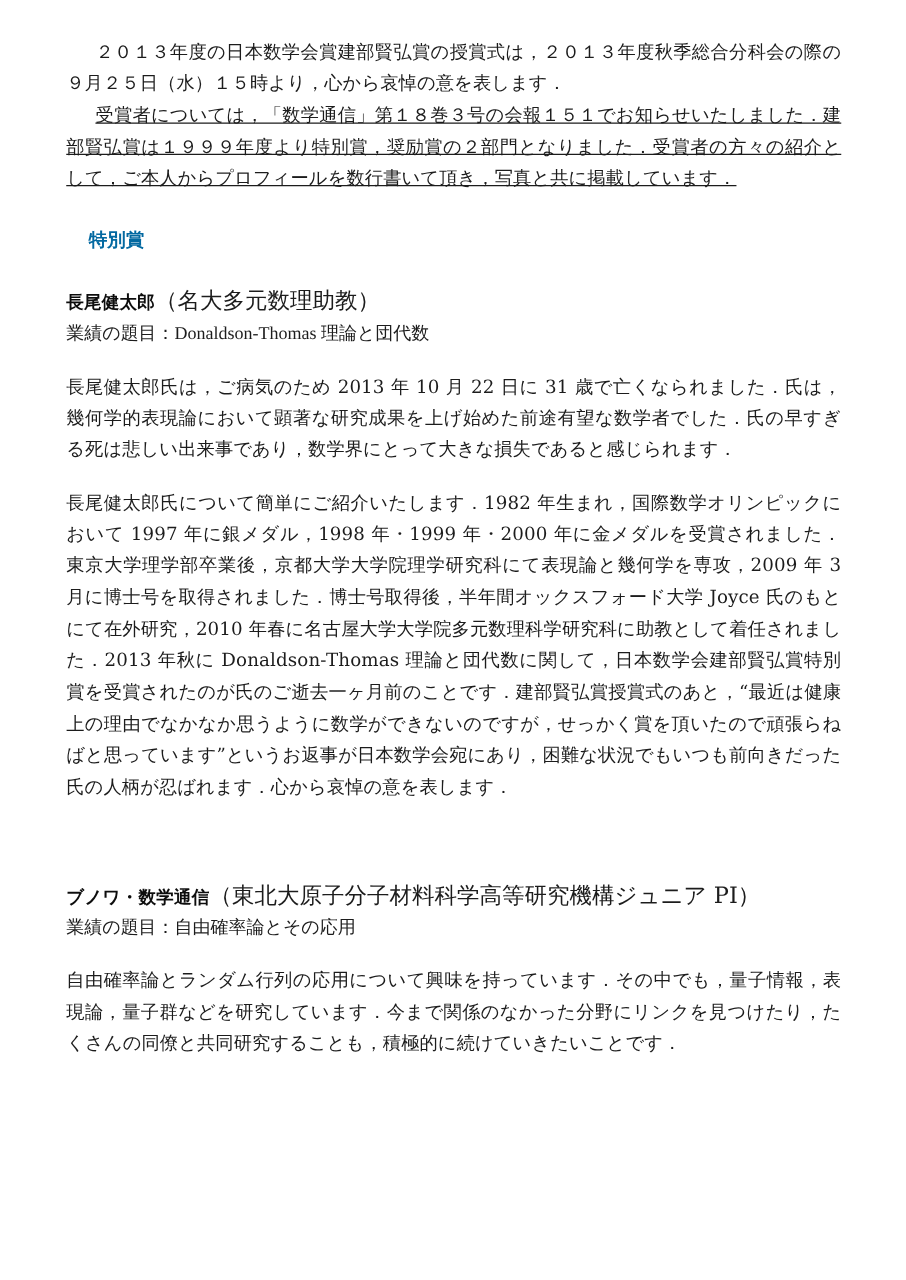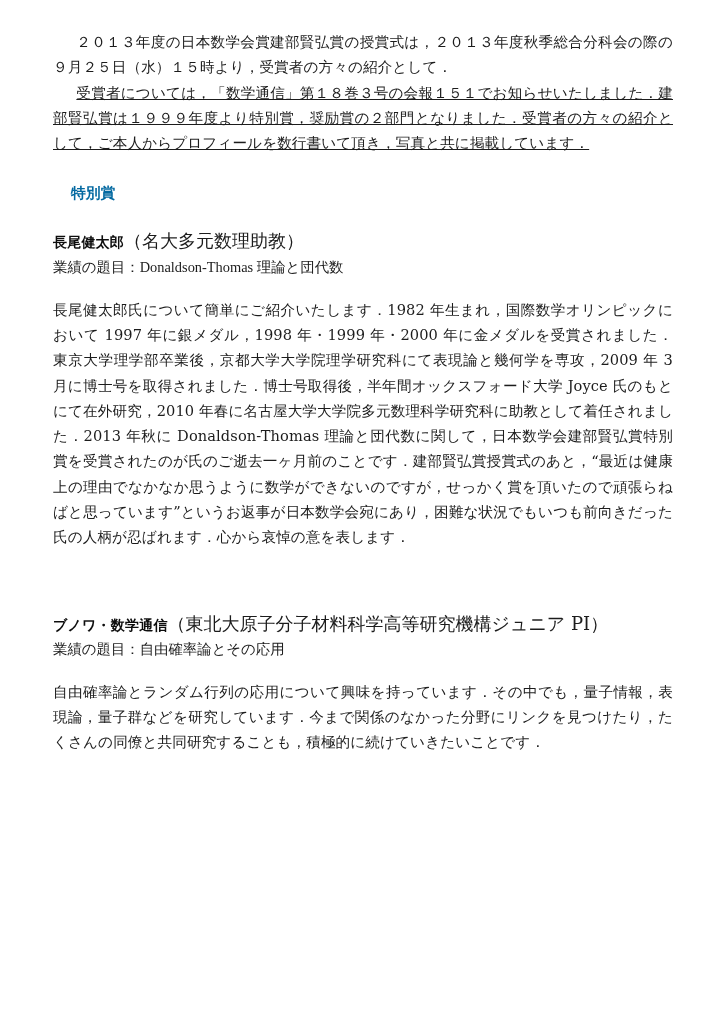--- a/index.html
+++ b/index.html
@@ -118,31 +118,34 @@
   .gap-b { margin-top: 62px; }
 </style>
 </head>
 <body>
 
 <div class="page">
   <div class="content">
 
 
     <div class="intro-block">
-      <p class="para indent">２０１３年度の日本数学会賞建部賢弘賞の授賞式は，２０１３年度秋季総合分科会の際の９月２５日（水）１５時より，受賞者の方々の紹介として．</p>
+      <p class="para indent">２０１３年度の日本数学会賞建部賢弘賞の授賞式は，２０１３年度秋季総合分科会の際の９月２５日（水）１５時より，心から哀悼の意を表します．</p>
       <p class="para indent">受賞者については，「数学通信」第１８巻３号の会報１５１でお知らせいたしました．建部賢弘賞は１９９９年度より特別賞，奨励賞の２部門となりました．受賞者の方々の紹介として，ご本人からプロフィールを数行書いて頂き，写真と共に掲載しています．</p>
     </div>
 
     <h2 class="section-head">特別賞</h2>
 
     <div class="awardee gap-a">
       <p class="awardee-headline">
         <span class="awardee-name">長尾健太郎</span><span class="awardee-affil">（名大多元数理助教）</span>
       </p>
       <p class="awardee-topic">業績の題目：Donaldson-Thomas 理論と団代数</p>
+      <div class="awardee-body">
+        <p class="para noindent">長尾健太郎氏は，ご病気のため 2013 年 10 月 22 日に 31 歳で亡くなられました．氏は，幾何学的表現論において顕著な研究成果を上げ始めた前途有望な数学者でした．氏の早すぎる死は悲しい出来事であり，数学界にとって大きな損失であると感じられます．</p>
+      </div>
       <div class="awardee-body">
         <p class="para noindent">長尾健太郎氏について簡単にご紹介いたします．1982 年生まれ，国際数学オリンピックにおいて 1997 年に銀メダル，1998 年・1999 年・2000 年に金メダルを受賞されました．東京大学理学部卒業後，京都大学大学院理学研究科にて表現論と幾何学を専攻，2009 年 3 月に博士号を取得されました．博士号取得後，半年間オックスフォード大学 Joyce 氏のもとにて在外研究，2010 年春に名古屋大学大学院多元数理科学研究科に助教として着任されました．2013 年秋に Donaldson-Thomas 理論と団代数に関して，日本数学会建部賢弘賞特別賞を受賞されたのが氏のご逝去一ヶ月前のことです．建部賢弘賞授賞式のあと，“最近は健康上の理由でなかなか思うように数学ができないのですが，せっかく賞を頂いたので頑張らねばと思っています”というお返事が日本数学会宛にあり，困難な状況でもいつも前向きだった氏の人柄が忍ばれます．心から哀悼の意を表します．</p>
       </div>
     </div>
 
     <div class="awardee gap-b">
       <p class="awardee-headline">
         <span class="awardee-name">ブノワ・数学通信</span><span class="awardee-affil">（東北大原子分子材料科学高等研究機構ジュニア PI）</span>
       </p>
       <p class="awardee-topic">業績の題目：自由確率論とその応用</p>

